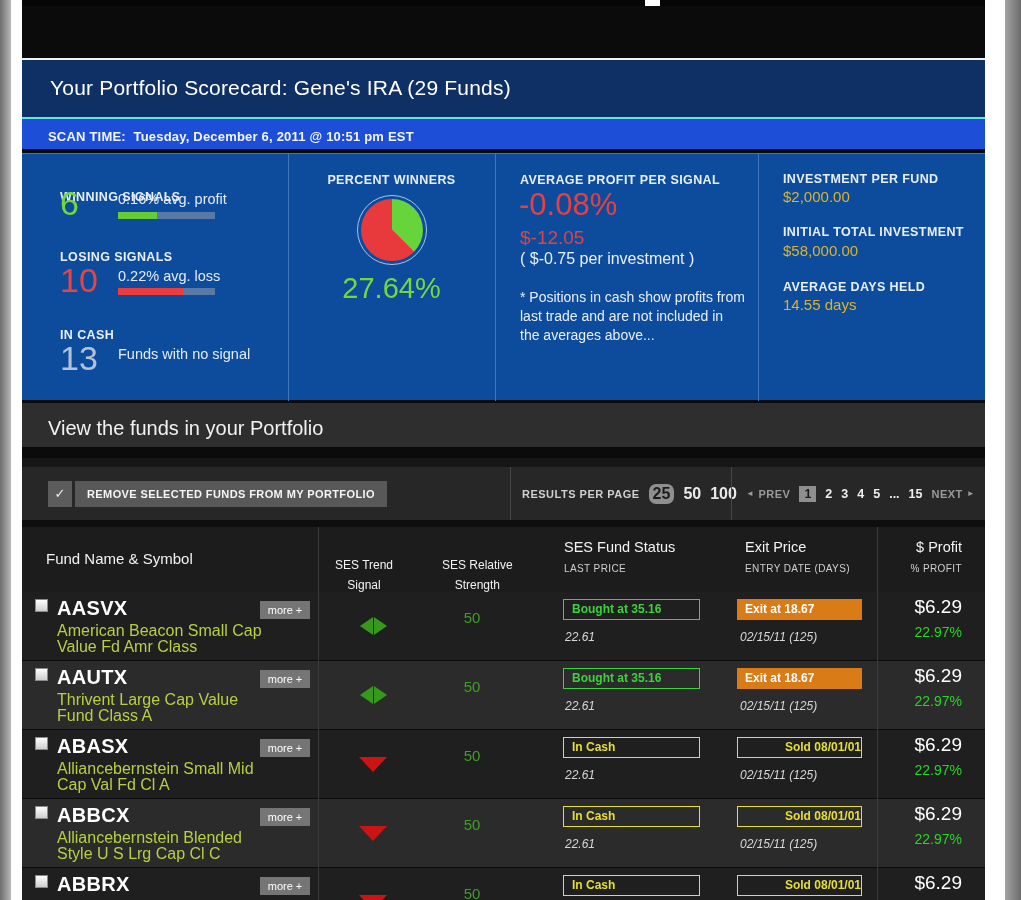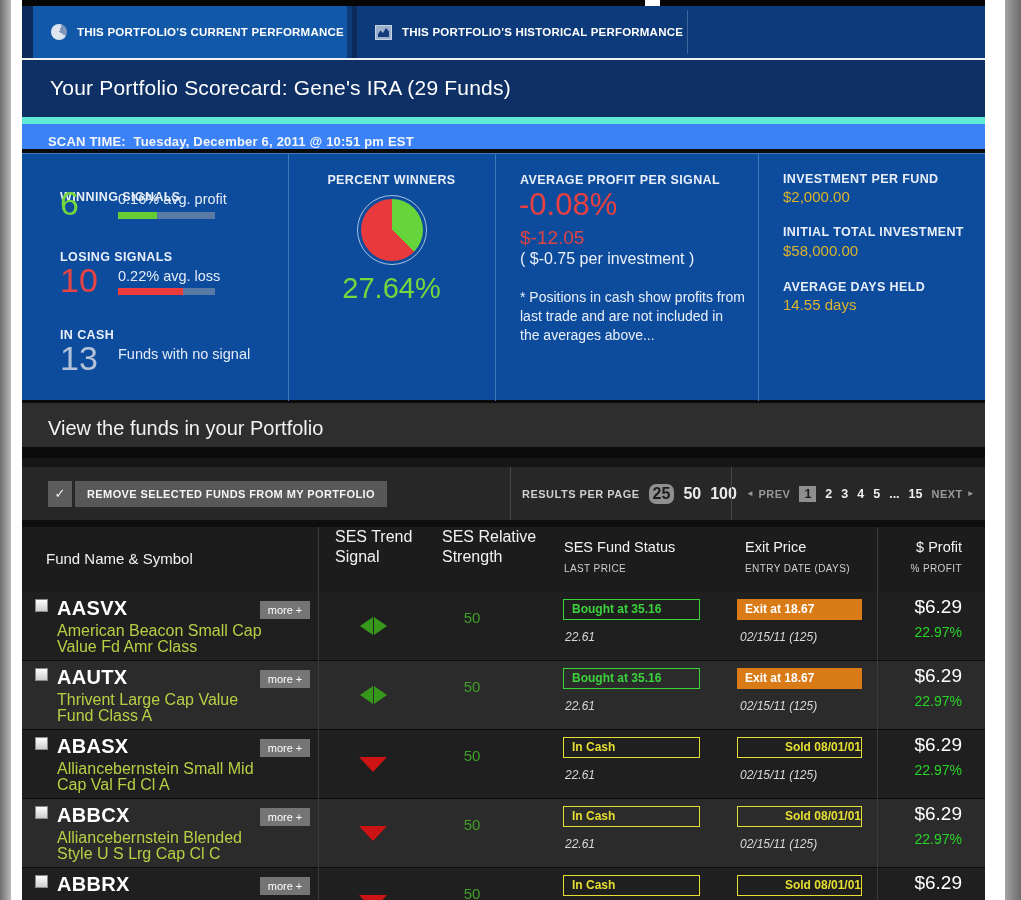--- a/index.html
+++ b/index.html
@@ -29,21 +29,21 @@
   .tab-divider { position:absolute; left:665px; top:4px; width:1px; height:44px; background:#3f6499; }
   .pie-icon { width:16px; height:16px; border-radius:50%; background:conic-gradient(from 20deg,#7f97bb 0 28%,#dde5f1 0); flex:0 0 auto; }
   .chart-icon { width:17px; height:15px; flex:0 0 auto; }
   .tab-sep-white { position:absolute; left:0; top:58px; width:963px; height:2px; background:#f2f2f2; }
 
   
   .sc-header { position:absolute; left:0; top:60px; width:963px; height:57px; background:#0e3064; }
   .sc-title { position:absolute; left:28px; top:16px; color:#ffffff; font-size:21px; font-weight:300; letter-spacing:.2px; }
 
   
-  .scanbar { position:absolute; left:0; top:117px; width:963px; height:32px; background:#3b82f6; border-top:7px solid #5eead4; }
+  .scanbar { position:absolute; left:0; top:117px; width:963px; height:32px; background:#1d4ed8; border-top:2px solid #5eead4; }
   .scan-text { position:absolute; left:26px; top:10px; color:#f2f6fb; font-size:13px; font-weight:bold; letter-spacing:.2px; }
 
   
   .panels { position:absolute; left:0; top:153px; width:963px; height:247px; background:#0d4c9d; border-top:1px solid #3f77bb; }
   .pdiv { position:absolute; top:0; width:1px; height:247px; background:#3f77bb; }
   .pdiv1 { left:266px; } .pdiv2 { left:473px; } .pdiv3 { left:736px; }
 
   .stat-label { position:absolute; color:#e9eff8; font-size:12.5px; font-weight:600; letter-spacing:.4px; }
   .big-num { position:absolute; font-size:34px; font-weight:400; line-height:34px; }
   .num-green { color:#76d73c; } .num-red { color:#e84444; } .num-steel { color:#b4c2d8; }
@@ -85,21 +85,21 @@
   .pager { position:absolute; left:724px; top:0; height:53px; display:flex; align-items:center; gap:9px; }
   .pg-nav { color:#9a9a9a; font-size:11px; font-weight:bold; letter-spacing:.5px; cursor:pointer; display:flex; align-items:center; gap:4px; }
   .pg-arrow { font-size:8px; color:#9a9a9a; }
   .pg-num { color:#efefef; font-size:12.5px; font-weight:bold; cursor:pointer; }
   .pg-cur { background:#8f8f8f; color:#1c1c1c; padding:1px 5px; }
   .gap2 { position:absolute; left:0; top:520px; width:963px; height:7px; background:#0e0e0e; }
 
   
   .thead { position:absolute; left:0; top:527px; width:963px; height:65px; background:#1c1c1c; color:#f2f2f2; }
   .h-fund { position:absolute; left:24px; top:23px; font-size:15px; }
-  .h2l { position:absolute; top:0; font-size:16px; line-height:20px; }
+  .h2l { position:absolute; top:28px; font-size:12px; line-height:20px;text-align:center; }
   .h-trend { left:313px; } .h-strength { left:420px; }
   .h-main { position:absolute; top:12px; font-size:14.5px; }
   .h-sub { position:absolute; top:36px; font-size:10px; color:#cfcfcf; letter-spacing:.4px; }
   .h-status { left:542px; } .h-exit { left:723px; }
   .h-profit-main { position:absolute; right:23px; top:12px; font-size:14.5px; text-align:right; }
   .h-profit-sub { position:absolute; right:23px; top:36px; font-size:10px; color:#cfcfcf; text-align:right; letter-spacing:.4px; }
 
   
   .cdiv { position:absolute; top:527px; width:1px; height:373px; background:#3a3a3a; z-index:5; }
   .cdiv1 { left:296px; } .cdiv2 { left:855px; }
@@ -136,35 +136,20 @@
   <div class="m-left-gray"></div>
   <div class="m-left-white"></div>
   <div class="m-right-white"></div>
   <div class="m-right-gray"></div>
 
   <div class="content">
     <div class="topbar">
       <div class="top-notch"></div>
     </div>
 
-    <div class="tabbar">
-      <div class="edge-dark"></div>
-      <div class="tab tab-active">
-        <span class="pie-icon"></span>
-        <span class="tab-label">THIS PORTFOLIO'S CURRENT PERFORMANCE</span>
-      </div>
-      <div class="tab tab-idle">
-        <svg class="chart-icon" viewBox="0 0 17 15">
-          <rect x="0.5" y="0.5" width="16" height="14" fill="#9db0cc" stroke="#c6d2e4"></rect>
-          <path d="M3 12 L3 9 L5.5 5.5 L8 8 L11 3 L14 6.5 L14 12 Z" fill="#123c7a"></path>
-        </svg>
-        <span class="tab-label">THIS PORTFOLIO'S HISTORICAL PERFORMANCE</span>
-      </div>
-      <div class="tab-divider"></div>
-    </div>
     <div class="tab-sep-white"></div>
 
     <div class="sc-header">
       <div class="sc-title">Your Portfolio Scorecard:  Gene's IRA  (29 Funds)</div>
     </div>
 
     <div class="scanbar">
       <div class="scan-text">
         <span>SCAN TIME:</span>&nbsp;&nbsp;<span>Tuesday, December 6, 2011 @ 10:51 pm EST</span>
       </div>

